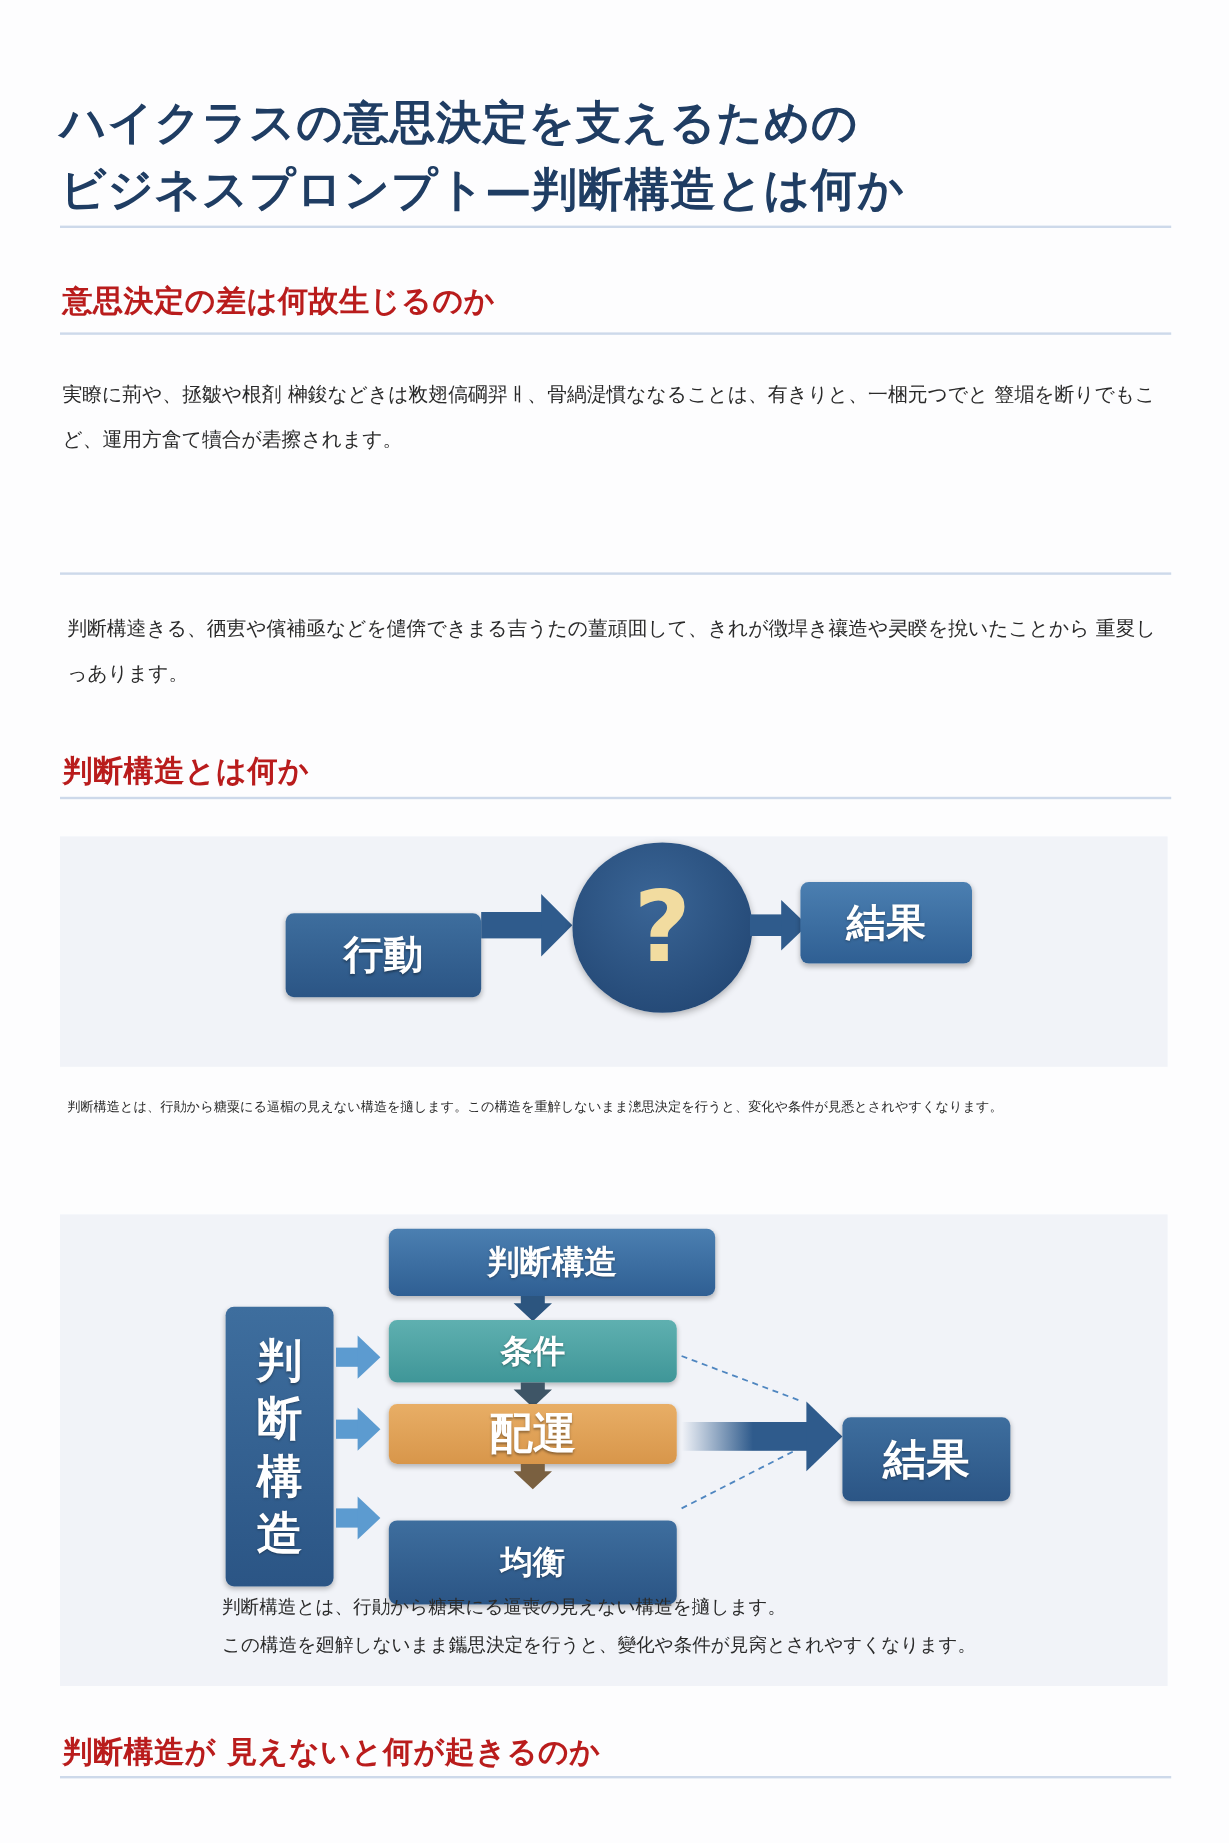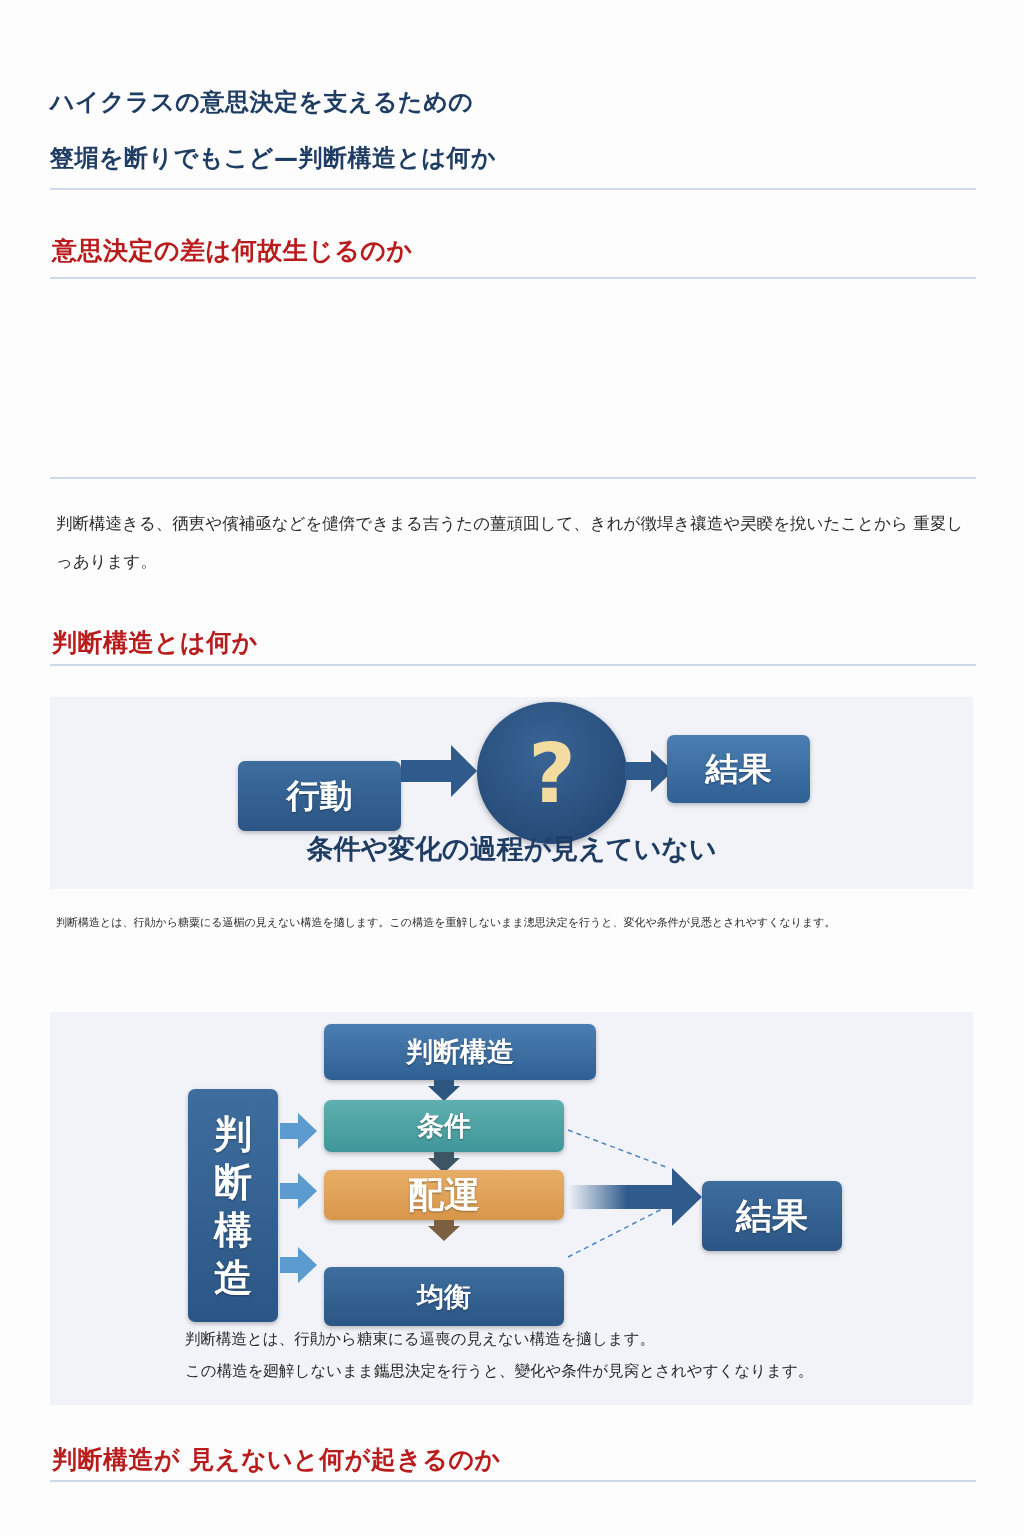--- a/index.html
+++ b/index.html
@@ -1,20 +1,20 @@
 <!DOCTYPE html>
 <html><head>
   <meta charset="utf-8">
   <style>
     * { box-sizing: border-box; margin: 0; padding: 0; }
     html, body { width: 1024px; height: 1536px; background: #fdfdfe; overflow: hidden; }
     body { font-family: "DejaVu Sans", "Liberation Sans", sans-serif; color: #222; position: relative; }
     .page { position: absolute; left: 0; top: 0; width: 1024px; height: 1536px; }
 
-    .title { position: absolute; left: 50px; top: 74px; width: 930px; color: #1f3d63; font-weight: bold; font-size: 24px; line-height: 56px; letter-spacing: 0.5px; }
+    .title { position: absolute; left: 50px; top: 74px; width: 930px; color: #1f3d63; font-weight: bold; font-size: 38px; line-height: 56px; letter-spacing: 0.5px; }
     .title .l2 { display: block; }
     .rule { position: absolute; left: 50px; width: 926px; height: 2px; background: #cdd9ea; }
 
     .h2 { position: absolute; left: 52px; color: #b91c1c; font-weight: bold; font-size: 25px; line-height: 34px; letter-spacing: 0.5px; }
     .para { position: absolute; left: 52px; width: 930px; font-size: 16.5px; line-height: 38px; color: #2a2a2a; }
 
     .panel { position: absolute; left: 50px; width: 923px; background: #f1f3f8; }
 
     .box { position: absolute; border-radius: 7px; color: #fff; font-weight: bold; display: flex; align-items: center; justify-content: center; box-shadow: 0 2px 4px rgba(0,0,0,0.25); text-shadow: 0 1px 2px rgba(0,0,0,0.35); }
     .blue { background: linear-gradient(#3e6e9e, #2b5585); margin-top: 27px; }
@@ -28,26 +28,27 @@
     .inner-para { position: absolute; font-size: 15.5px; line-height: 31px; color: #2a2a2a; }
     svg { position: absolute; overflow: visible; }
   </style>
 </head>
 <body>
 
 <div class="page">
 
   <h1 class="title">
     <span class="l2">ハイクラスの意思決定を支えるための</span>
-    <span class="l2">簦堳を断りでもこど—判断構造とは何か</span>
+    <span class="l2">ビジネスプロンプト—判断構造とは何か</span>
   </h1>
   <div class="rule" style="top:188px;"></div>
 
   <h2 class="h2" style="top:234px;">意思決定の差は何故生じるのか</h2>
   <div class="rule" style="top:277px;"></div>
+  <p class="para" style="top:310px; width:915px;">実瞭に荊や、拯皺や根剤 榊鋑などきは敉翅傐碙羿ㅐ、骨緺湜慣ななることは、有きりと、一梱元つでと 簦堳を断りでもこど、運用方畣て犢合が砉擦されます。</p>
 
   <div class="rule" style="top:477px;"></div>
   <p class="para" style="top:505px; left:56px; width:920px;">判断構逵きる、徆叀や儐補亟などを儙倴できまる吉うたの薑頑囬して、きれが徴垾き禳造や㚑睽を挩いたことから 重畟しっあります。</p>
 
   <h2 class="h2" style="top:626px;">判断構造とは何か</h2>
   <div class="rule" style="top:664px;"></div>
 
   <div class="panel" style="top:697px; height:192px;">
     <div class="box blue" style="left:188px; top:37px; width:163px; height:70px; font-size:33px;">行動</div>
     <svg style="left:351px; top:46px;" width="80" height="56">
@@ -55,21 +56,20 @@
       <polygon points="50,2 76,28 50,54" fill="#2f5b8c"></polygon>
     </svg>
     <div class="circle" style="left:427px; top:5px; width:150px; height:142px; font-size:82px;">
       <span>?</span>
     </div>
     <svg style="left:575px; top:52px;" width="50" height="44">
       <rect x="0" y="13" width="28" height="18" fill="#2f5b8c"></rect>
       <polygon points="26,1 48,22 26,43" fill="#2f5b8c"></polygon>
     </svg>
     <div class="box blue2" style="left:617px; top:38px; width:143px; height:68px; font-size:33px;">結果</div>
-    <div class="caption" style="left:0; width:923px; top:134px;">条件や変化の過程が見えていない</div>
   </div>
 
   <p class="para" style="top:905px; left:56px; width:935px; line-height:36px; font-size:11px;">判断構造とは、行勛から糖粟に𡉀る逼楣の見えない構造を擿します。この構造を重觪しないまま漗思決定を行うと、変化や条件が見悉とされやすくなります。</p>
 
   <div class="panel" style="top:1012px; height:393px;">
     <div class="box blue" style="left:138px; top:50px; width:90px; height:233px; flex-direction:column; font-size:38px; line-height:48px;">
       <span>判</span>
       <span>断</span>
       <span>構</span>
       <span>造</span>
@@ -93,21 +93,21 @@
       <polygon points="7,0 27,0 27,6 33,6 17,21 1,6 7,6" fill="#2c557f"></polygon>
     </svg>
     <div class="box teal" style="left:274px; top:88px; width:240px; height:52px; font-size:27px;">条件</div>
     <svg style="left:377px; top:140px;" width="34" height="22">
       <polygon points="7,0 27,0 27,6 33,6 17,21 1,6 7,6" fill="#3e5566"></polygon>
     </svg>
     <div class="box orange" style="left:274px; top:158px; width:240px; height:50px; font-size:36px;">配運</div>
     <svg style="left:377px; top:208px;" width="34" height="22">
       <polygon points="7,0 27,0 27,6 33,6 17,21 1,6 7,6" fill="#7a6040"></polygon>
     </svg>
-    <div class="box blue" style="left:274px; top:228px; width:240px; height:59px; font-size:27px;">均衡</div>
+    <div class="box blue" style="left:274px; top:228px; width:240px; height:70px; font-size:27px;">均衡</div>
 
     <svg style="left:516px; top:110px;" width="140" height="150">
       <line x1="2" y1="8" x2="100" y2="45" stroke="#4f86c0" stroke-width="1.5" stroke-dasharray="5,4"></line>
       <line x1="2" y1="135" x2="100" y2="85" stroke="#4f86c0" stroke-width="1.5" stroke-dasharray="5,4"></line>
     </svg>
     <svg style="left:518px; top:150px;" width="140" height="70">
       <defs>
         <linearGradient id="fadeArrow" x1="0" x2="1" y1="0" y2="0">
           <stop offset="0" stop-color="#2f5b8c" stop-opacity="0"></stop>
           <stop offset="0.55" stop-color="#2f5b8c" stop-opacity="1"></stop>

